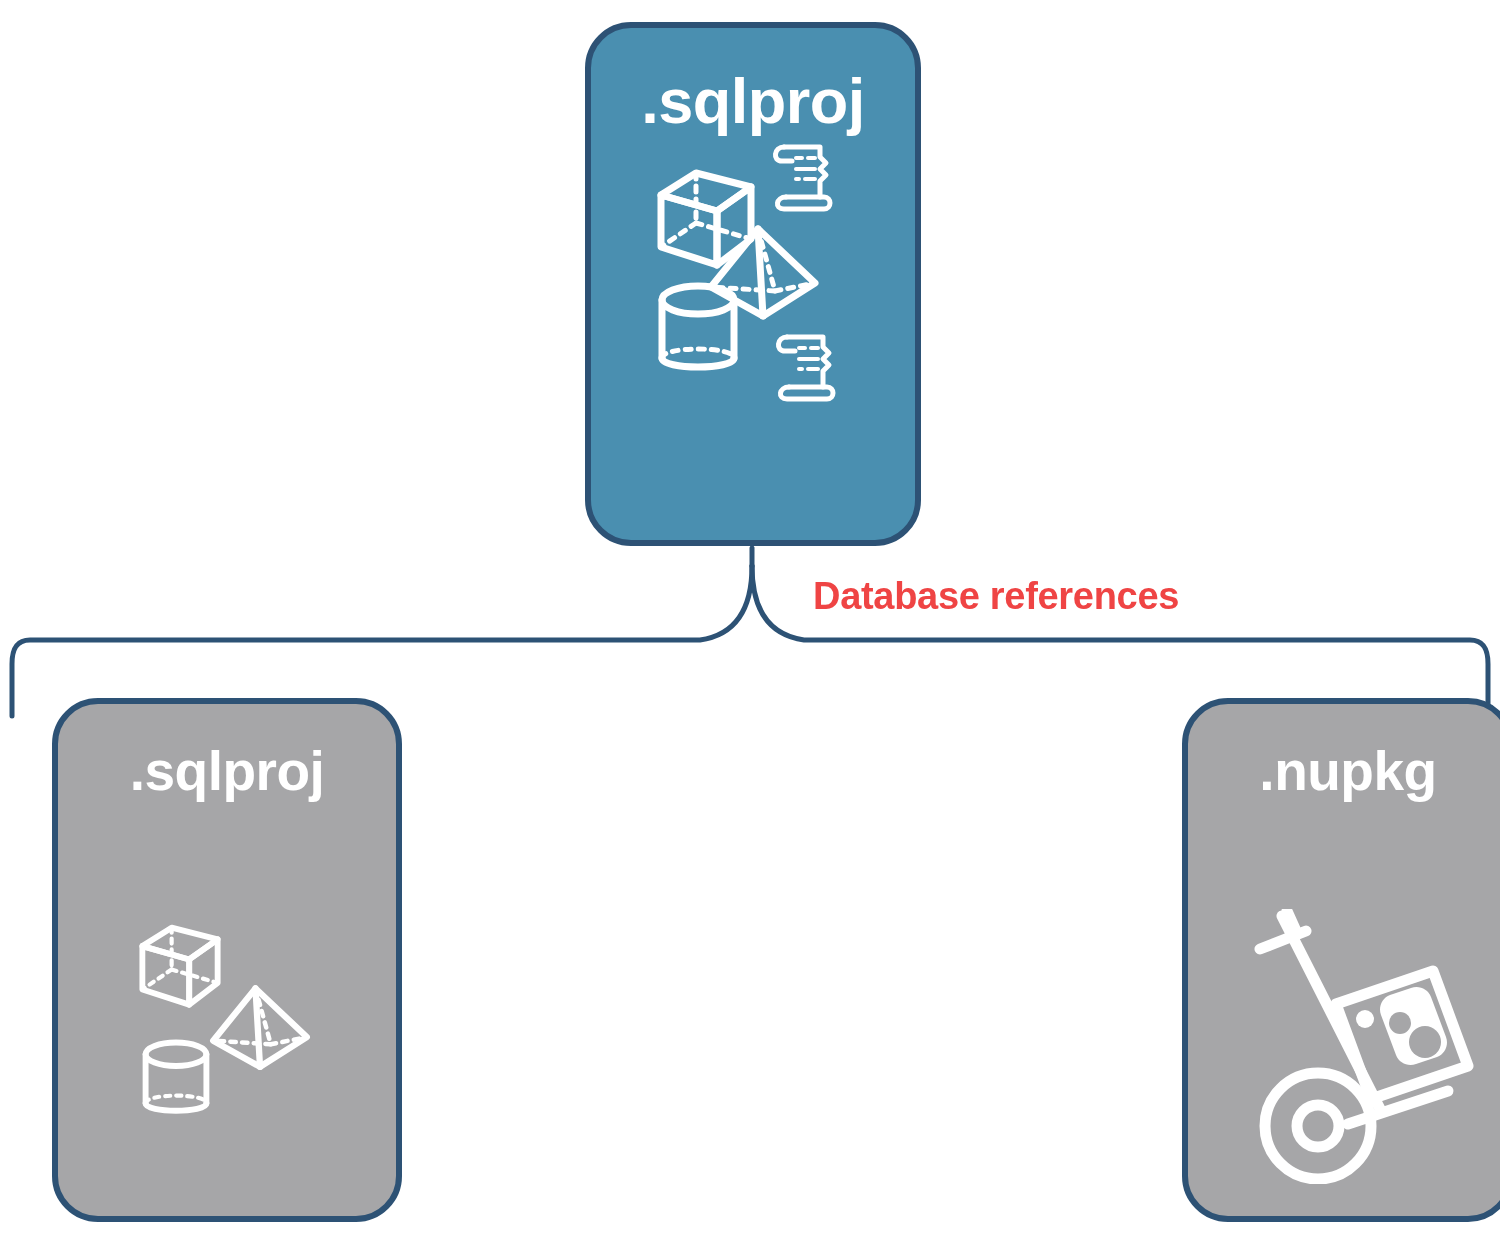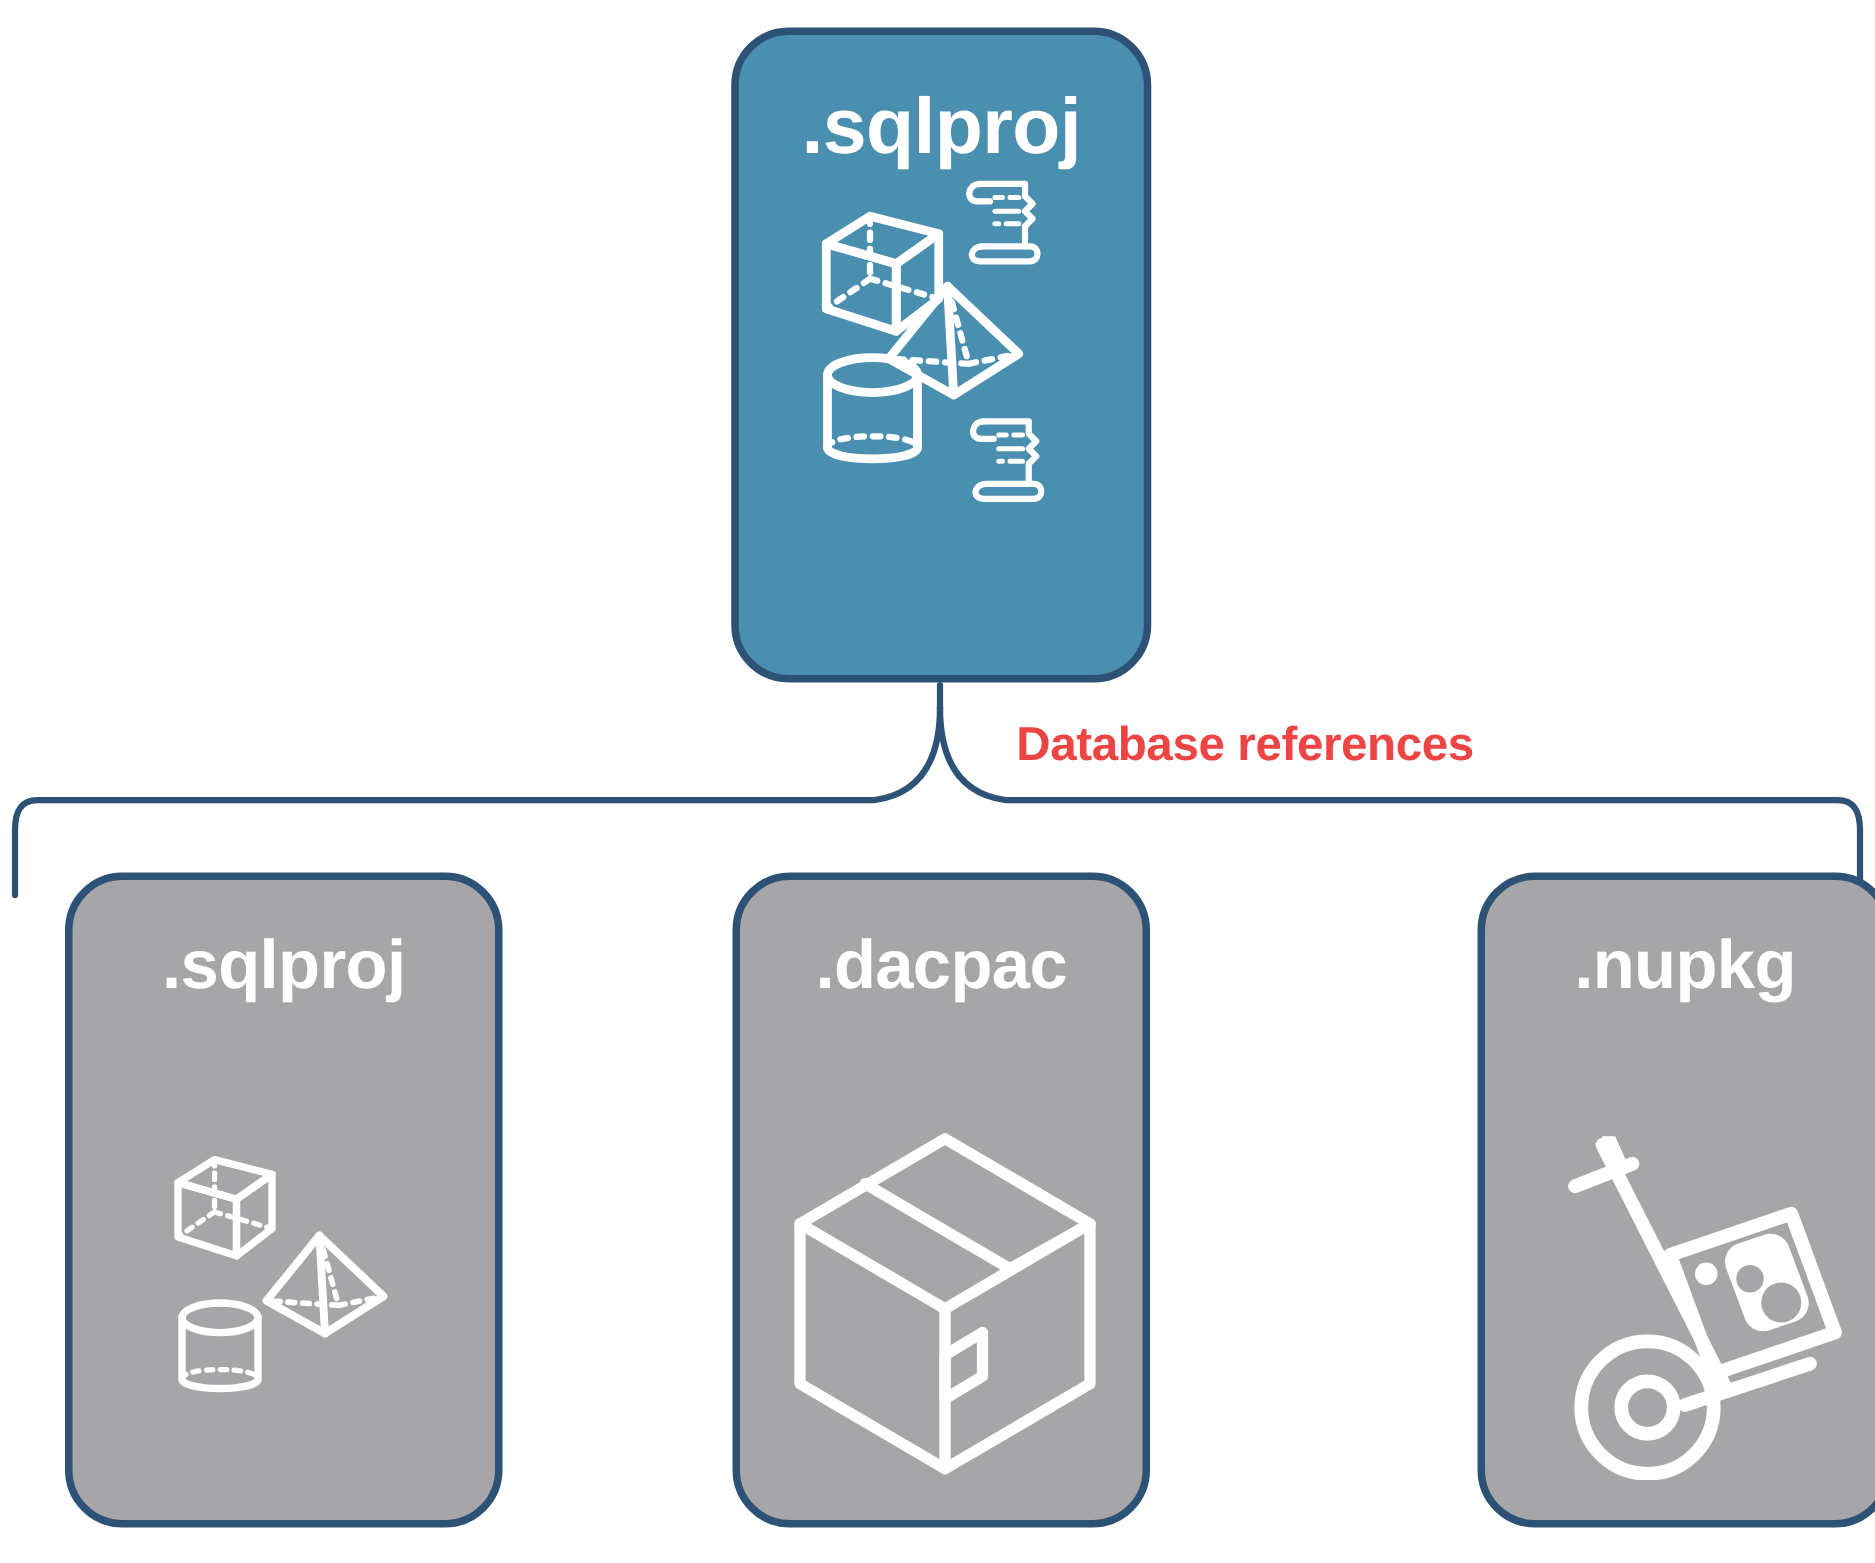--- a/index.html
+++ b/index.html
@@ -213,36 +213,20 @@
           <path d="M9 22 L9 80"></path>
           <path d="M81 22 L81 80"></path>
           <path d="M9 80 C9 92 81 92 81 80"></path>
         </g>
         <path fill="none" stroke="#ffffff" stroke-width="5" stroke-linecap="round" stroke-dasharray="6 7" d="M9 80 C9 68 81 68 81 80"></path>
       </svg>
 
     </div>
   </div>
 
-  <div class="card secondary" id="card-dacpac">
-    <div class="card-title">.dacpac</div>
-    <div class="card-icons">
-
-      <svg class="icon-svg" style="left:40px; top:104px;" width="248" height="280" viewBox="0 0 248 280">
-        <g fill="none" stroke="#ffffff" stroke-width="9" stroke-linejoin="round" stroke-linecap="round">
-          <path d="M124 8 L240 76 L240 204 L124 272 L8 204 L8 76 Z"></path>
-          <path d="M8 76 L124 144 L240 76"></path>
-          <path d="M124 144 L124 272"></path>
-          <path d="M60 44 L176 112 L240 76"></path>
-          <path d="M124 181 L154 163 L154 198 L124 216 Z"></path>
-        </g>
-      </svg>
-
-    </div>
-  </div>
 
   <div class="card secondary" id="card-nupkg">
     <div class="card-title">.nupkg</div>
     <div class="card-icons">
 
       <svg class="icon-svg" style="left:42px; top:110px;" width="250" height="275" viewBox="0 0 250 275">
 
         <g fill="none" stroke="#ffffff" stroke-width="11" stroke-linejoin="round" stroke-linecap="round">
           <path d="M30 40 L76 22"></path>
           <path d="M52 7 L150 200"></path>

